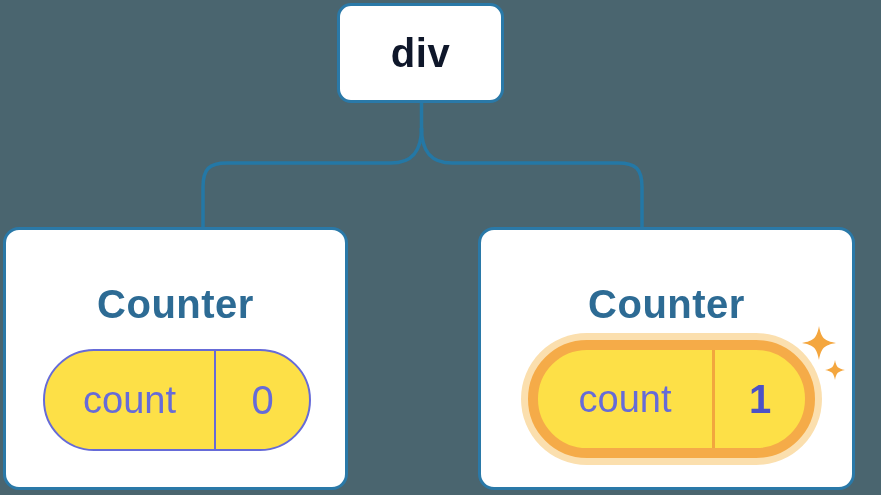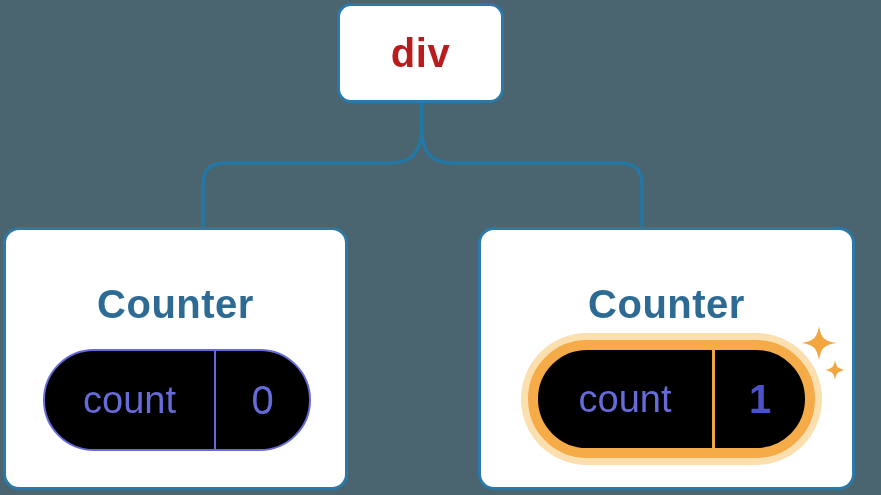--- a/index.html
+++ b/index.html
@@ -13,38 +13,38 @@
   .connectors{position:absolute;left:0;top:0;width:881px;height:495px;}
   .connectors path{fill:none;stroke:#2478a6;stroke-width:3.5px;}
 
   .node-root{
     position:absolute;left:337px;top:3px;width:167px;height:100px;
     box-sizing:border-box;
     background:#ffffff;border:3px solid #2a79a8;border-radius:14px;
     display:flex;align-items:center;justify-content:center;
   }
   .node-root .label{
-    font-size:40px;font-weight:600;color:#b91c1c;letter-spacing:0.5px;
+    font-size:40px;font-weight:600;color:#0f172a;letter-spacing:0.5px;
   }
 
   .card{
     position:absolute;top:227px;height:263px;
     box-sizing:border-box;
     background:#ffffff;border:3px solid #2a79a8;border-radius:16px;
   }
   .card-left{left:3px;width:345px;}
   .card-right{left:478px;width:377px;}
   .card .title{
     margin-top:52px;text-align:center;
     font-size:40px;font-weight:600;color:#2d6b94;letter-spacing:0.5px;
   }
 
   .pill{
     position:absolute;display:flex;align-items:stretch;
-    box-sizing:border-box;background:#000000;
+    box-sizing:border-box;background:#fde047;
   }
   .pill-plain{
     left:37px;top:119px;width:268px;height:102px;
     border:2px solid #666bd8;border-radius:51px;
   }
   .pill-highlight{
     left:47px;top:110px;width:287px;height:118px;
     border:10px solid #f5ab48;border-radius:59px;
     box-shadow:0 0 0 7px #fbdfae;
   }

